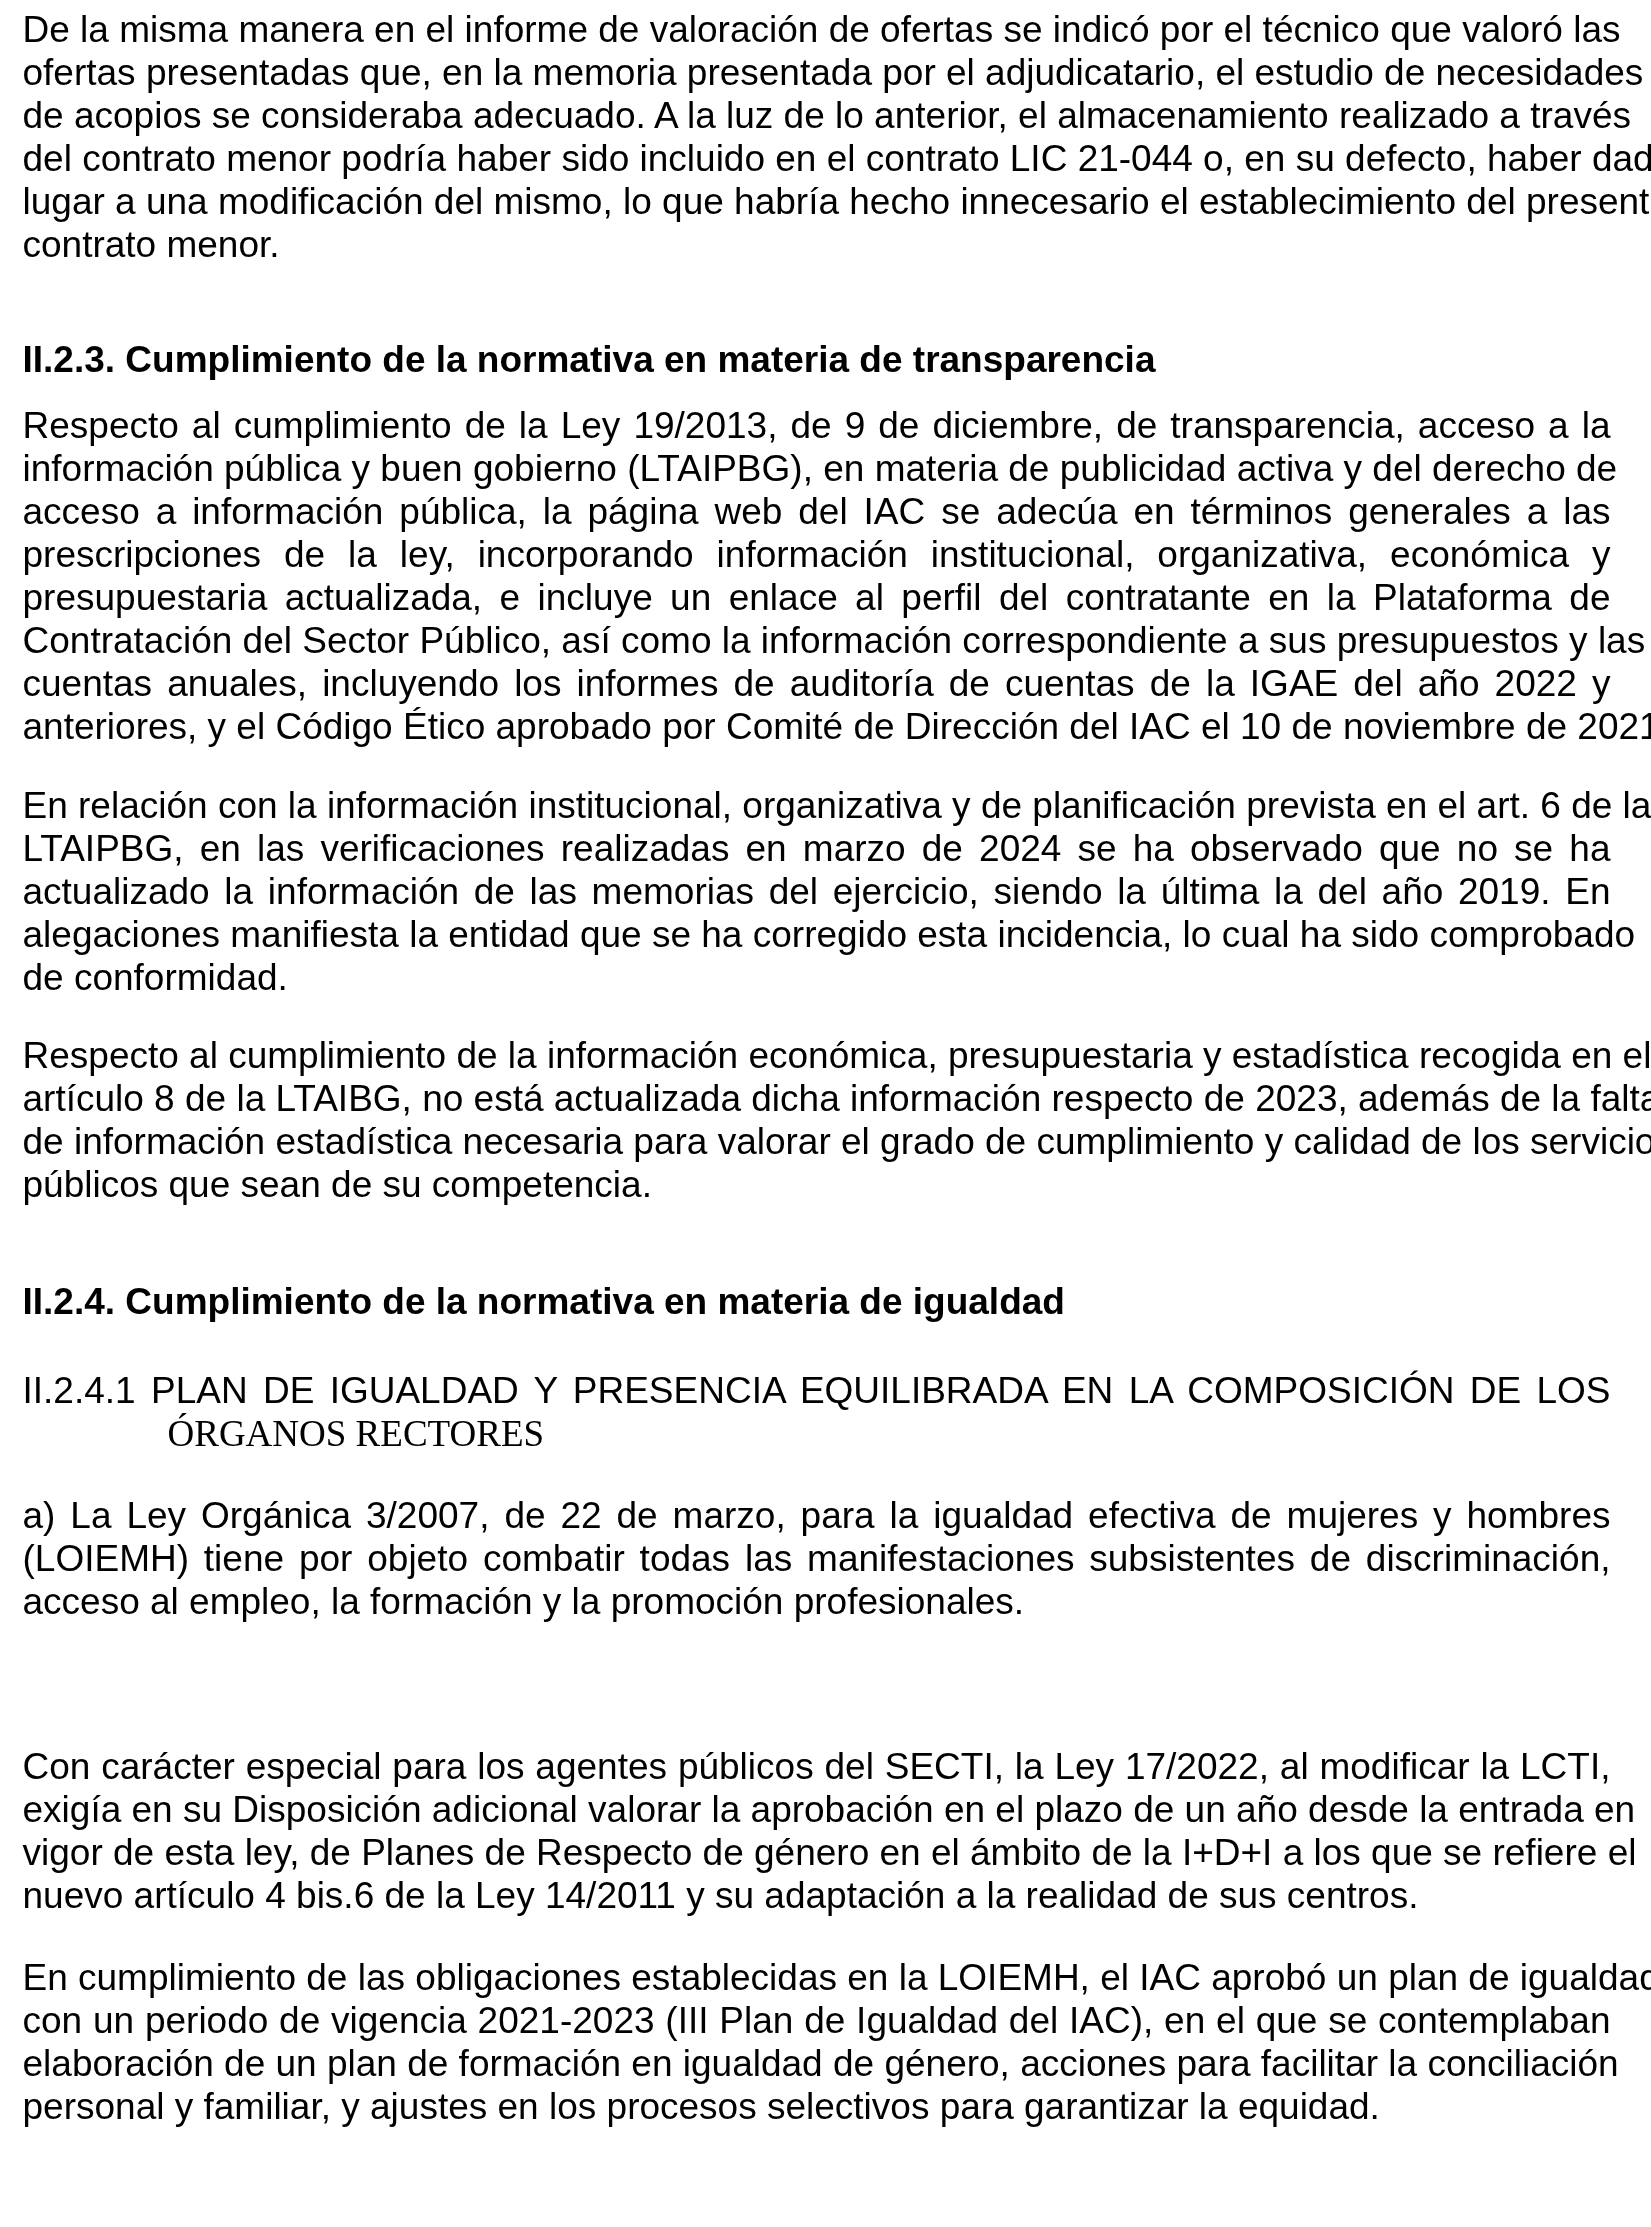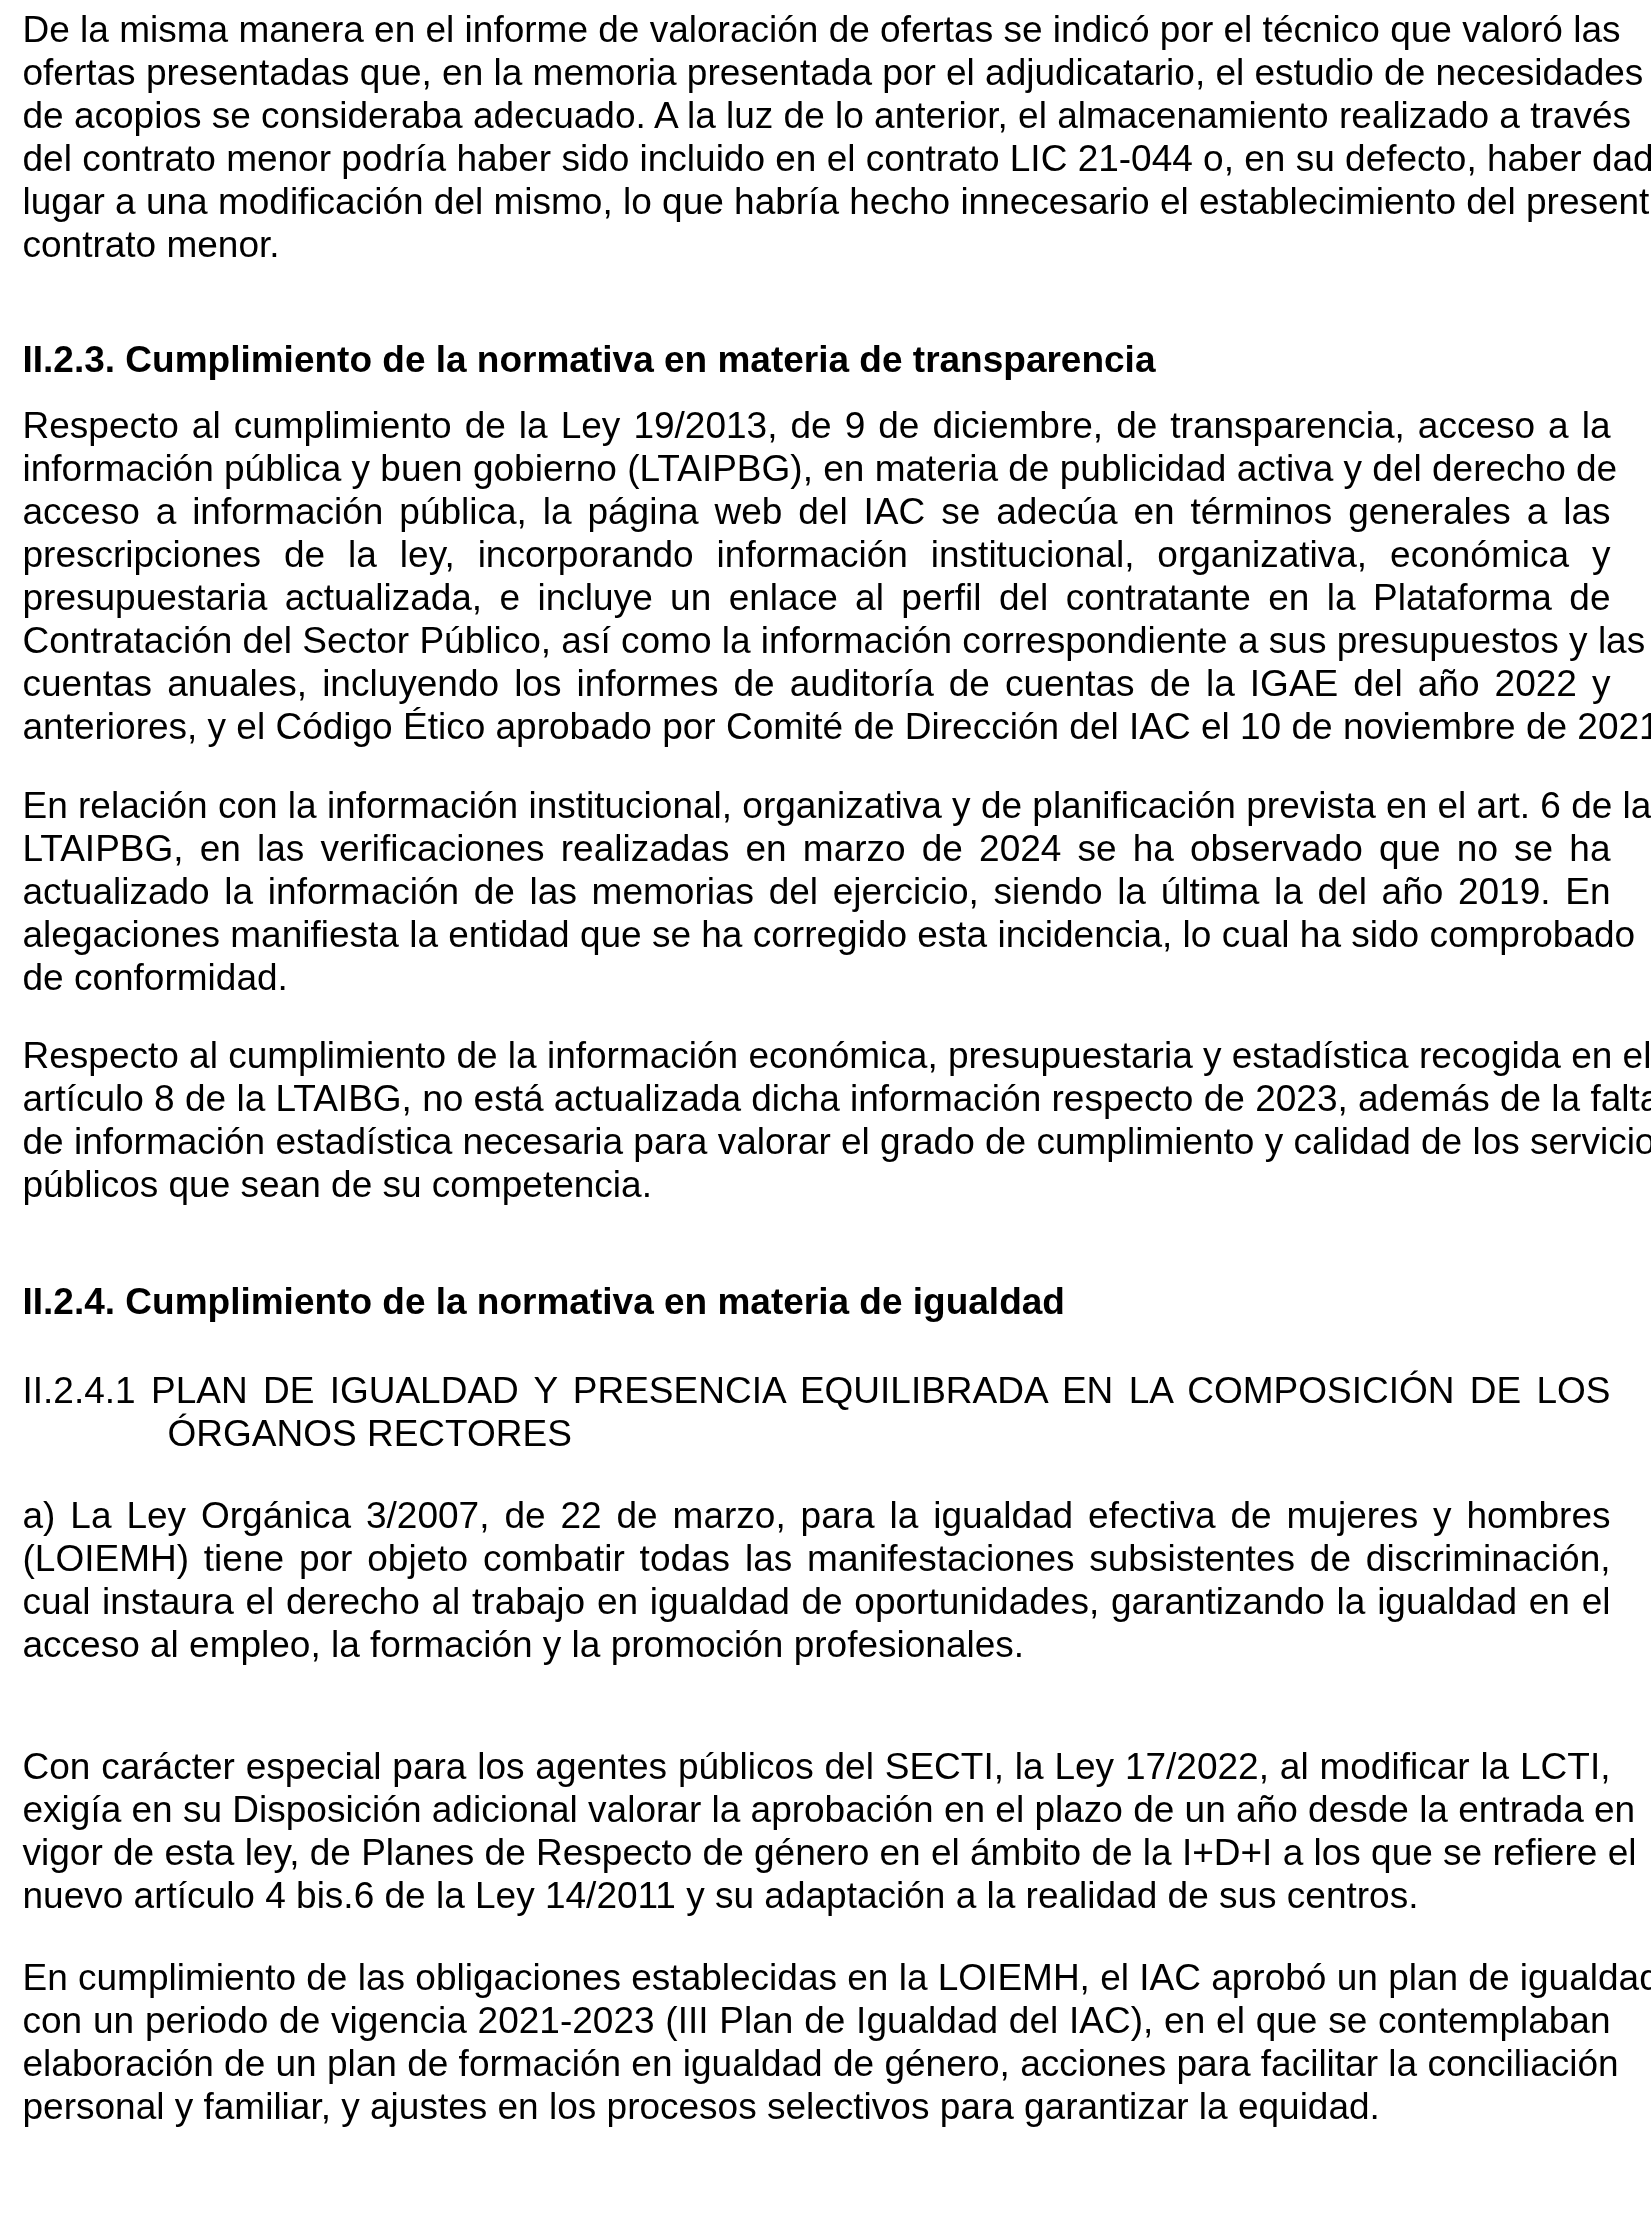--- a/index.html
+++ b/index.html
@@ -2,21 +2,21 @@
 <html style="font-size:13px"><head>
 <meta charset="utf-8">
 <style>
   html, body { margin: 0; padding: 0; background: #ffffff; }
   body { width: 1652px; height: 2227px; position: relative; overflow: hidden;
          font-family: "Liberation Sans", "DejaVu Sans", sans-serif; color: #000000; }
   .block { position: absolute; left: 22.5px; width: 1588px; font-size: 37px; line-height: 43px; }
   .line { display: block; white-space: nowrap; text-align: justify; text-align-last: justify; height: 43px; }
   .line.last { text-align-last: left; }
   .heading { font-weight: bold; margin-top: 16px; }
-  .sub-heading .line.indent { padding-left: 145px; }
+  .sub-heading .line.indent { padding-left: 145px; font-family: Liberation Serif, serif; }
 </style>
 </head>
 <body>
 
 <div id="doc">
   <div class="block paragraph" style="top:8px">
     <span class="line">De la misma manera en el informe de valoración de ofertas se indicó por el técnico que valoró las</span>
     <span class="line">ofertas presentadas que, en la memoria presentada por el adjudicatario, el estudio de necesidades</span>
     <span class="line">de acopios se consideraba adecuado. A la luz de lo anterior, el almacenamiento realizado a través</span>
     <span class="line">del contrato menor podría haber sido incluido en el contrato LIC 21-044 o, en su defecto, haber dado</span>
@@ -59,21 +59,20 @@
   </div>
 
   <div class="block sub-heading" style="top:1369px">
     <span class="line">II.2.4.1 PLAN DE IGUALDAD Y PRESENCIA EQUILIBRADA EN LA COMPOSICIÓN DE LOS</span>
     <span class="line last indent">ÓRGANOS RECTORES</span>
   </div>
 
   <div class="block paragraph" style="top:1494px">
     <span class="line">a) La Ley Orgánica 3/2007, de 22 de marzo, para la igualdad efectiva de mujeres y hombres</span>
     <span class="line">(LOIEMH) tiene por objeto combatir todas las manifestaciones subsistentes de discriminación,</span>
-    <span class="line">cual instaura el derecho al trabajo en igualdad de oportunidades, garantizando la igualdad en el</span>
     <span class="line last">acceso al empleo, la formación y la promoción profesionales.</span>
   </div>
 
   <div class="block paragraph" style="top:1745px">
     <span class="line">Con carácter especial para los agentes públicos del SECTI, la Ley 17/2022, al modificar la LCTI,</span>
     <span class="line">exigía en su Disposición adicional valorar la aprobación en el plazo de un año desde la entrada en</span>
     <span class="line">vigor de esta ley, de Planes de Respecto de género en el ámbito de la I+D+I a los que se refiere el</span>
     <span class="line last">nuevo artículo 4 bis.6 de la Ley 14/2011 y su adaptación a la realidad de sus centros.</span>
   </div>
 

